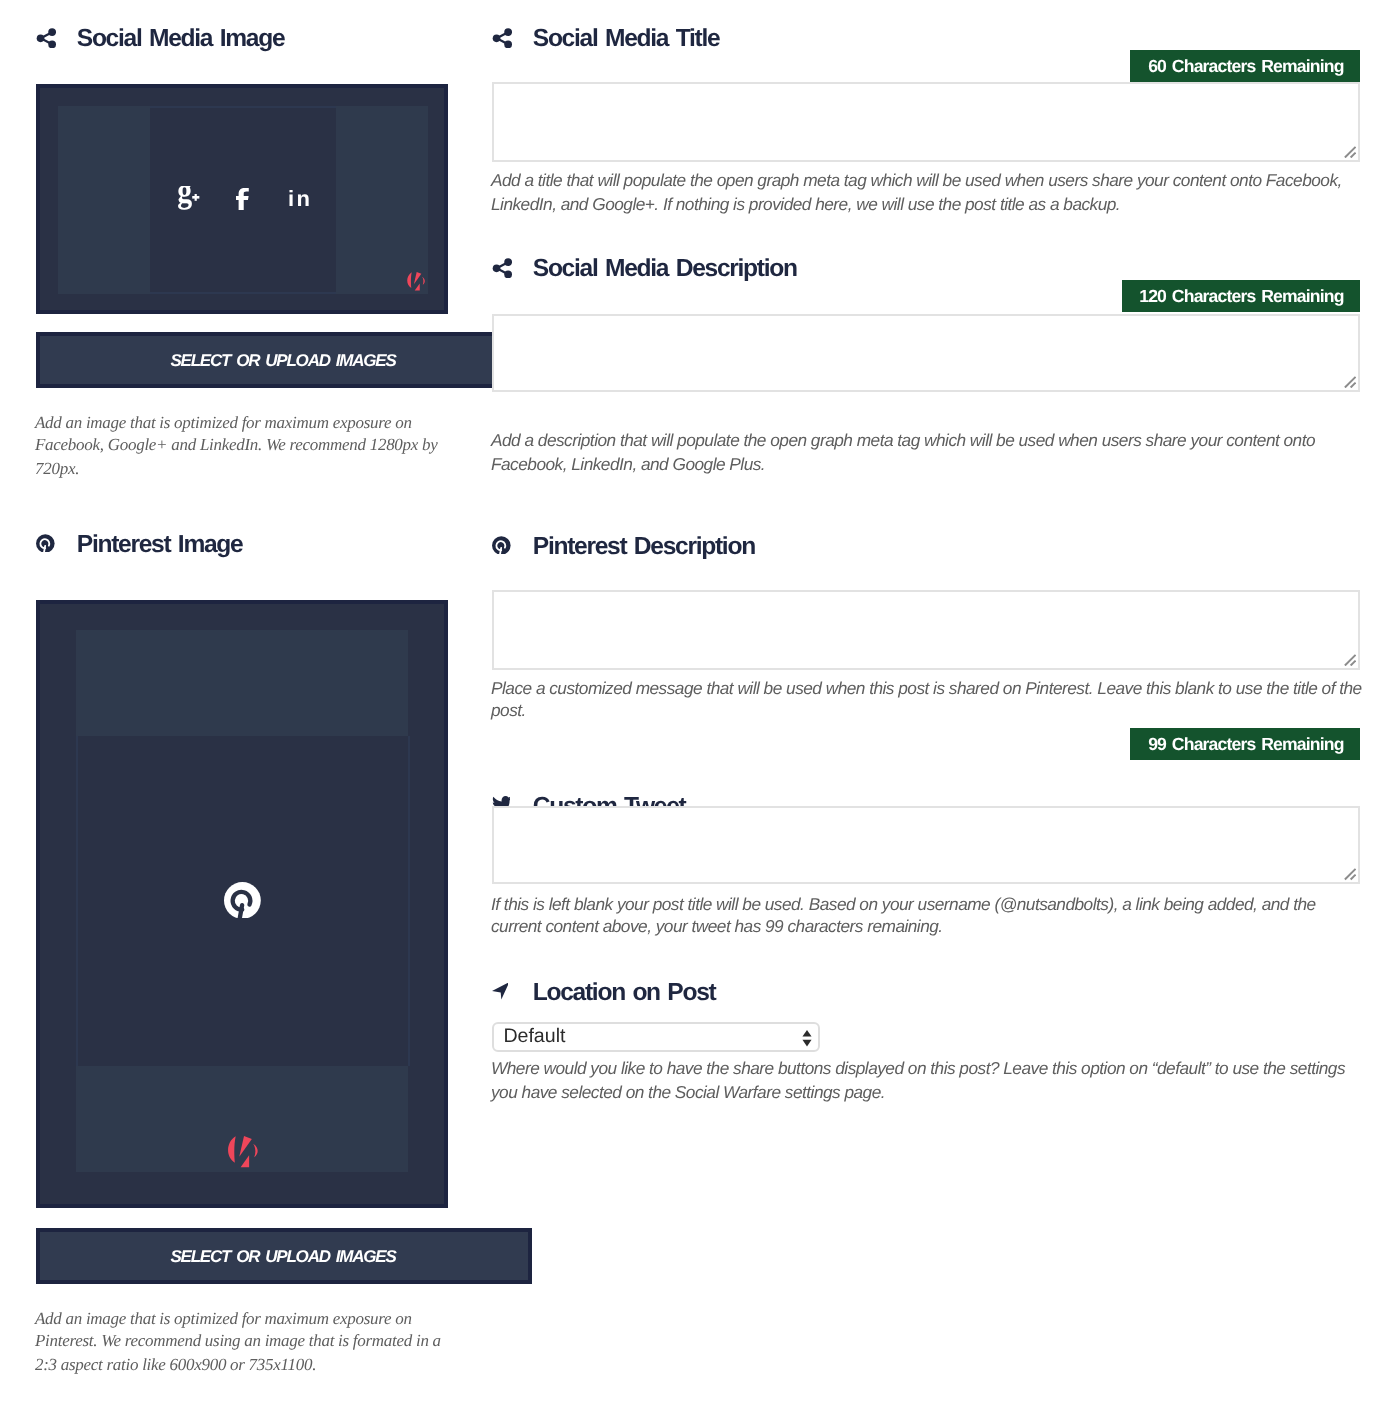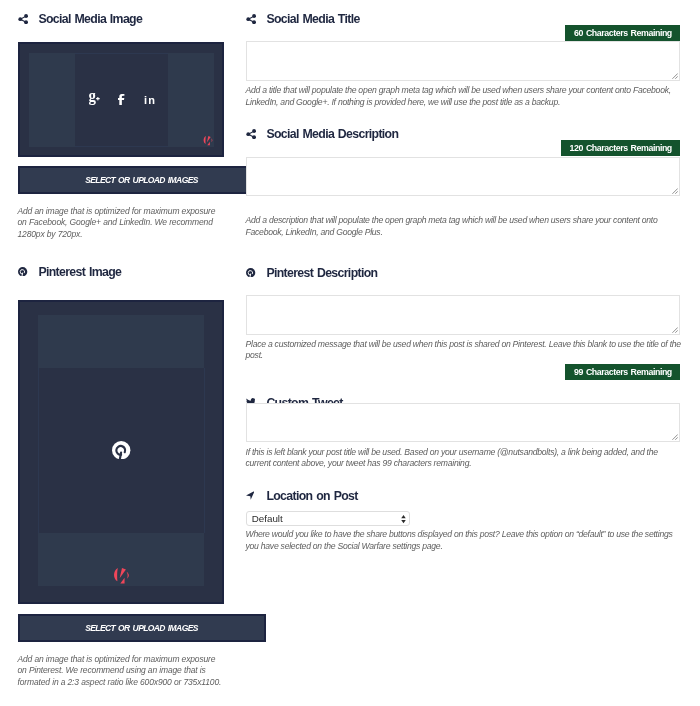--- a/index.html
+++ b/index.html
@@ -15,21 +15,21 @@
   .ico{position:absolute;display:block;}
   .ico svg{display:block;width:100%;height:100%;}
   .ico-share{left:0.4px;top:2.2px;width:10.4px;height:10.2px;}
   .ico-pin{left:0.9px;top:2.0px;width:9.3px;height:9.5px;}
   .ico-pin svg path{stroke-width:1.95;}
   .ico-tw{left:0.2px;top:2.1px;width:9.8px;height:8.8px;}
   .ico-loc{left:0.1px;top:2.4px;width:8.7px;height:8.7px;}
 
   
   .desc{position:absolute;left:0;margin:0;font-style:italic;color:#5e5e5e;}
-  .desc-l{width:206px;font-size:8.5px;line-height:11.5px;letter-spacing:-0.14px;}
+  .desc-l{width:206px;font-size:8.5px;line-height:11.5px;letter-spacing:-0.14px;font-family:Liberation Serif, serif;}
   .desc-r{width:438px;font-size:8.64px;line-height:11.5px;letter-spacing:-0.255px;}
 
   
   .imgbox{position:absolute;left:0;border:2px solid #1d2440;box-sizing:border-box;background:#2a3145;overflow:hidden;}
   .ph{position:absolute;left:0;top:0;right:0;bottom:0;}
   .band{position:absolute;background:#2f3a4d;}
 
   
   .uploadbtn{position:absolute;left:0;width:248px;height:28.3px;box-sizing:border-box;border:2px solid #1d2440;
       background:#313b50;color:#fff;-webkit-font-smoothing:antialiased;font-size:8.5px;font-weight:700;font-style:italic;letter-spacing:-0.6px;word-spacing:1.2px;

